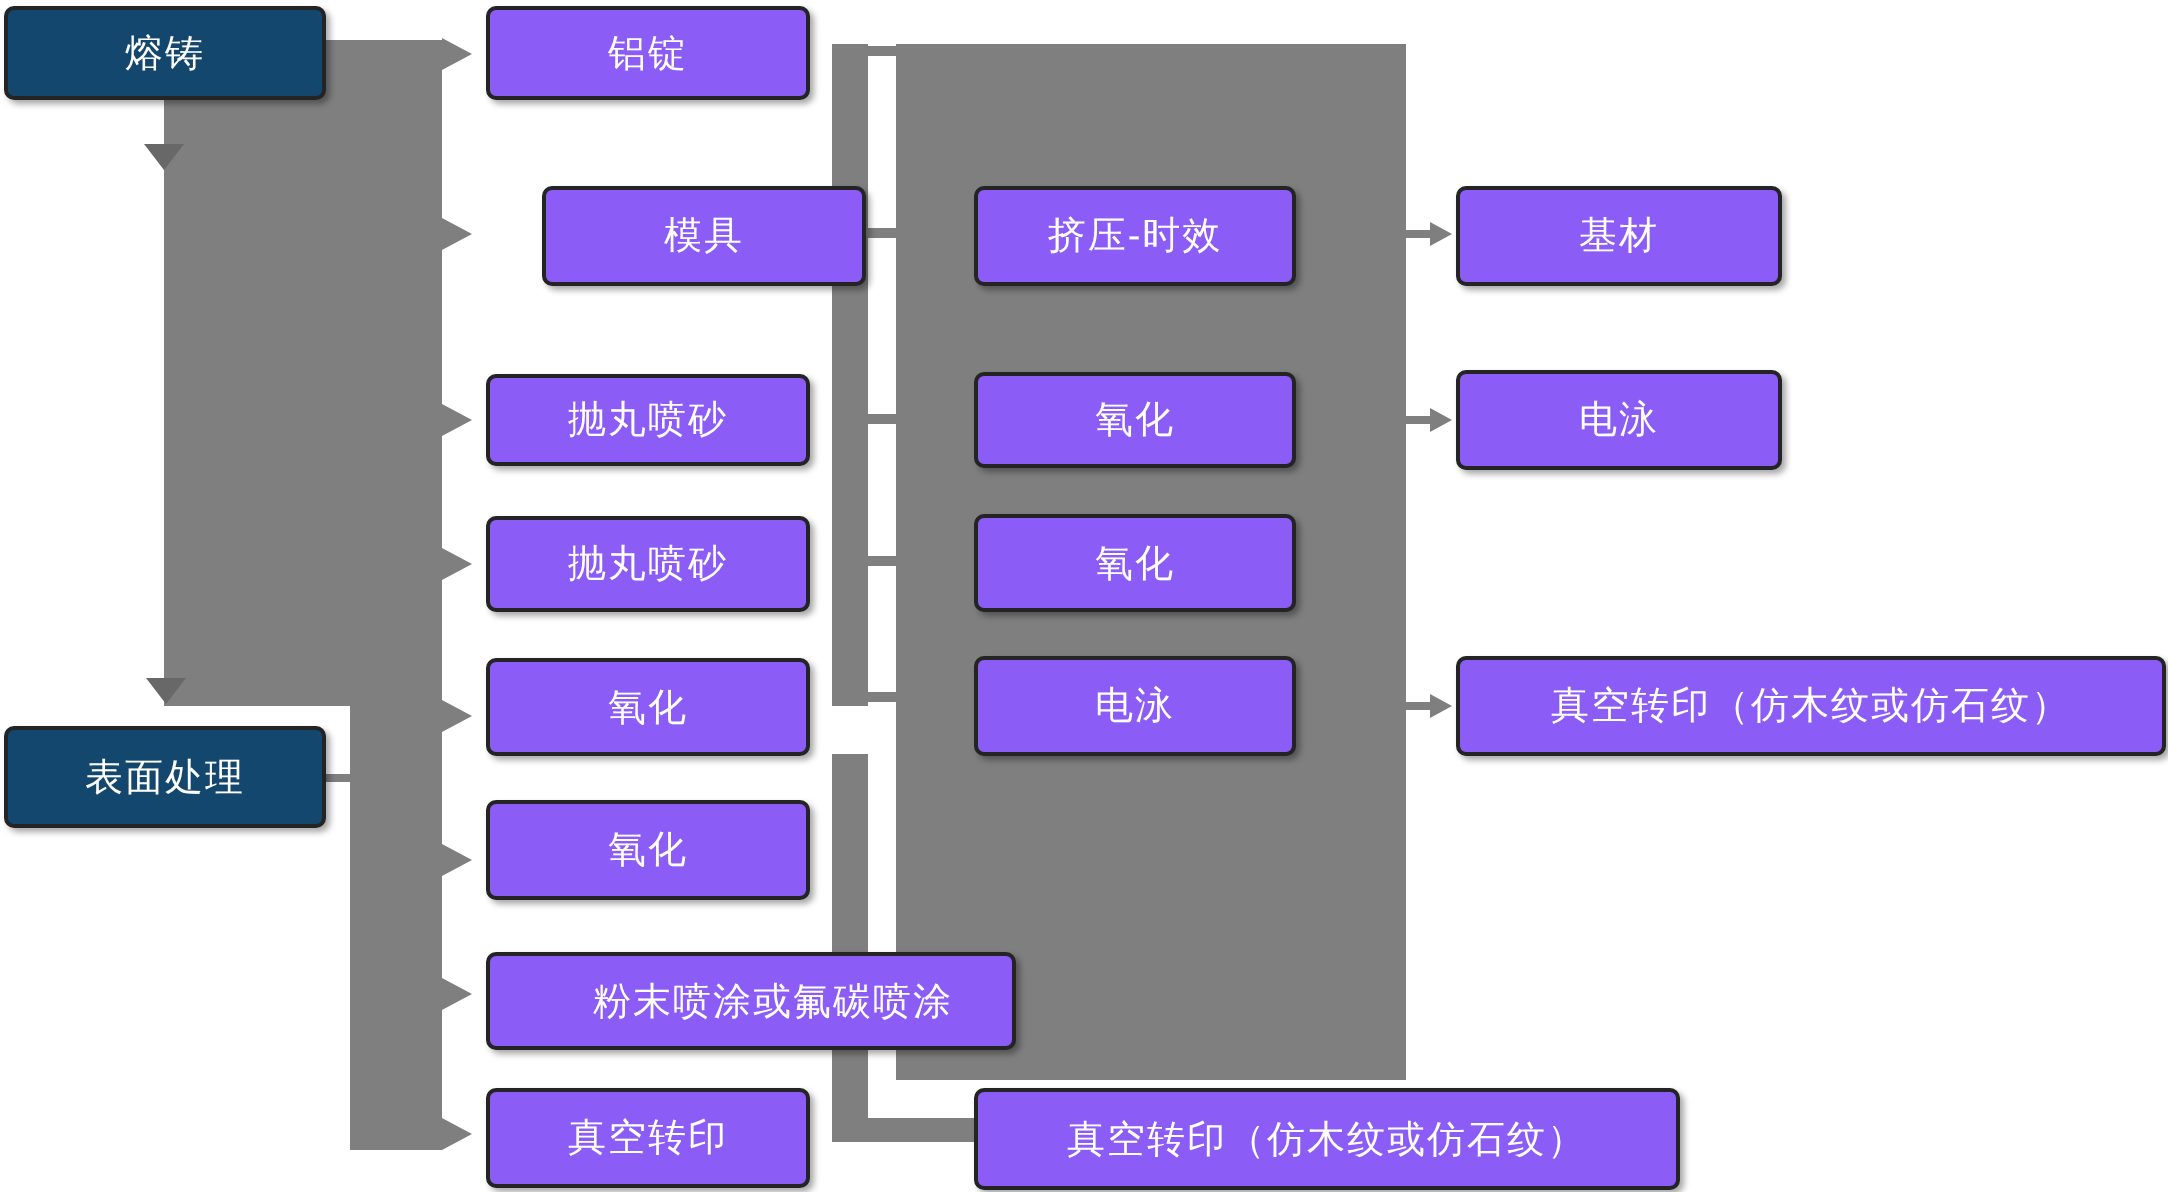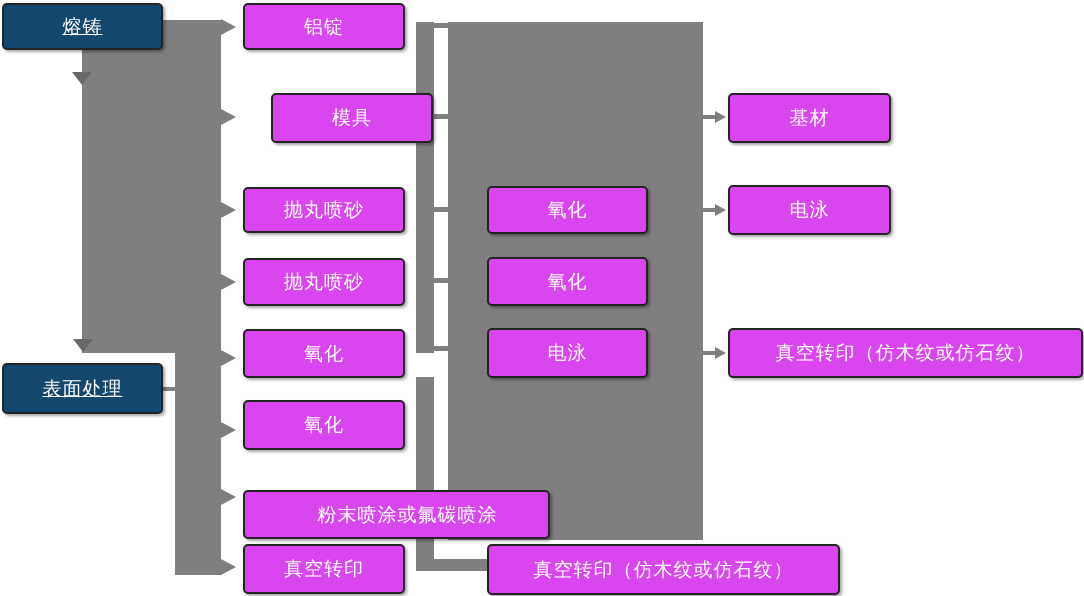--- a/index.html
+++ b/index.html
@@ -3,26 +3,26 @@
 <meta charset="utf-8">
 <style>
   html,body{margin:0;padding:0;background:#ffffff;}
   .canvas{
     position:relative;width:1084px;height:596px;background:#ffffff;overflow:hidden;
     font-family:"Liberation Sans","DejaVu Sans",sans-serif;
   }
   .gray{position:absolute;background:#7F7F7F;z-index:1;}
   .box{
     position:absolute;z-index:3;box-sizing:border-box;
-    background:#d946ef;border:2px solid #242424;border-radius:5px;
+    background:#8b5cf6;border:2px solid #242424;border-radius:5px;
     color:#ffffff;display:flex;align-items:center;justify-content:center;
     font-size:19px;letter-spacing:1px;white-space:nowrap;
     box-shadow:2px 2px 3px rgba(0,0,0,0.35);
   }
-  .box.dark{background:#14476E;text-decoration:underline;}
+  .box.dark{background:#14476E;}
   .arrow-right{
     position:absolute;z-index:2;width:0;height:0;
     border-top:8px solid transparent;border-bottom:8px solid transparent;
     border-left:15px solid #7F7F7F;
   }
   .chevron-down{
     position:absolute;z-index:2;width:0;height:0;
     border-left:10px solid transparent;border-right:10px solid transparent;
     border-top:13px solid #686868;
   }
@@ -72,23 +72,24 @@
 
   <div class="box dark" style="left:2px;top:3px;width:161px;height:47px;">熔铸</div>
   <div class="box dark" style="left:2px;top:363px;width:161px;height:51px;">表面处理</div>
 
   <div class="box" style="left:243px;top:3px;width:162px;height:47px;">铝锭</div>
   <div class="box" style="left:243px;top:93px;width:162px;height:50px;margin-left:28px;">模具</div>
   <div class="box" style="left:243px;top:187px;width:162px;height:46px;">抛丸喷砂</div>
   <div class="box" style="left:243px;top:258px;width:162px;height:48px;">抛丸喷砂</div>
   <div class="box" style="left:243px;top:329px;width:162px;height:49px;">氧化</div>
   <div class="box" style="left:243px;top:400px;width:162px;height:50px;">氧化</div>
-  <div class="box" style="left:243px;top:490px;width:307px;height:49px;padding-left:22px;">粉末喷涂或氟碳喷涂</div>
+  <div class="box" style="left:243px;top:476px;width:265px;height:49px;padding-left:22px;">粉末喷涂或氟碳喷涂</div>
   <div class="box" style="left:243px;top:544px;width:162px;height:50px;">真空转印</div>
 
+  <div class="box" style="left:487px;top:93px;width:161px;height:50px;">挤压-时效</div>
   <div class="box" style="left:487px;top:186px;width:161px;height:48px;">氧化</div>
   <div class="box" style="left:487px;top:257px;width:161px;height:49px;">氧化</div>
   <div class="box" style="left:487px;top:328px;width:161px;height:50px;">电泳</div>
   <div class="box" style="left:487px;top:544px;width:353px;height:51px;">真空转印（仿木纹或仿石纹）</div>
 
   <div class="box" style="left:728px;top:93px;width:163px;height:50px;">基材</div>
   <div class="box" style="left:728px;top:185px;width:163px;height:50px;">电泳</div>
   <div class="box" style="left:728px;top:328px;width:355px;height:50px;">真空转印（仿木纹或仿石纹）</div>
 
 </div>

